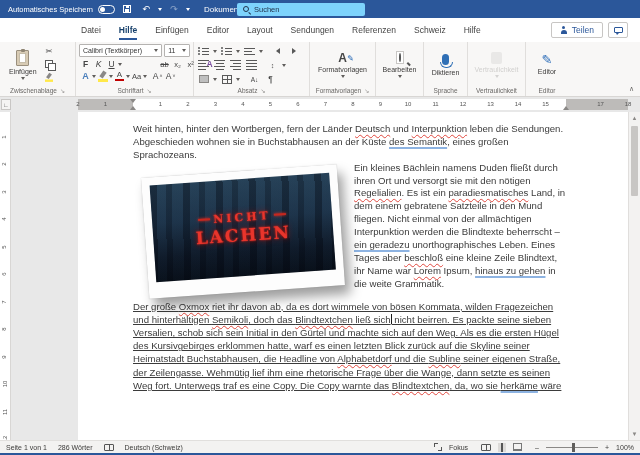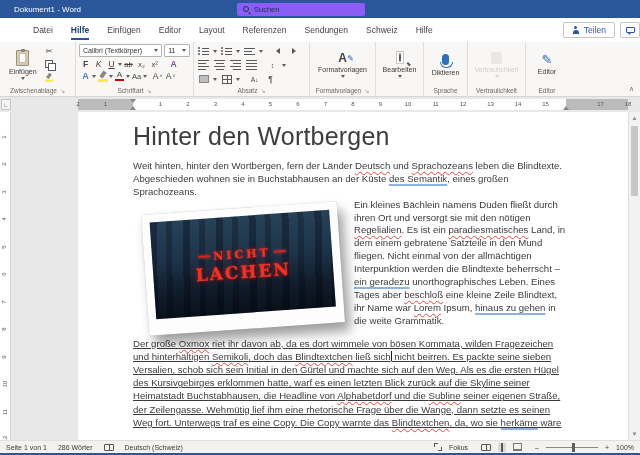--- a/index.html
+++ b/index.html
@@ -10,38 +10,38 @@
   .titlebar { position:absolute; top:0; left:0; right:0; height:18px; background:#2b579a; display:flex; align-items:center; color:#fff; font-size:7.5px; }
   .tb-left { display:flex; align-items:center; gap:5px; padding-left:8px; }
   .toggle { width:17px; height:9px; border:1px solid #fff; border-radius:5px; position:relative; }
   .toggle .knob { position:absolute; left:1px; top:1px; width:5px; height:5px; border-radius:50%; background:#fff; }
   .tb-icon { width:14px; height:14px; display:inline-flex; align-items:center; justify-content:center; font-size:9px; color:#fff; }
   .floppy { width:8px; height:8px; border:1px solid #fff; position:relative; }
   .floppy:before { content:""; position:absolute; top:0; left:2px; width:3px; height:2px; background:#fff; }
   .floppy:after { content:""; position:absolute; bottom:0; left:1px; width:4px; height:3px; background:#fff; }
   .disabled { opacity:.45; }
   .tb-title { margin-left:14px; font-size:8px; white-space:nowrap; }
-  .searchbox { position:absolute; left:237px; top:2.5px; width:128px; height:13px; background:#8b5cf6; border-radius:2px; display:flex; align-items:center; gap:5px; padding:0 6px; color:#20334d; }
+  .searchbox { position:absolute; left:237px; top:2.5px; width:128px; height:13px; background:#7dd3fc; border-radius:2px; display:flex; align-items:center; gap:5px; padding:0 6px; color:#20334d; }
   .mag { width:6px; height:6px; border:1px solid #20334d; border-radius:50%; position:relative; flex:none; }
   .mag:after { content:""; position:absolute; left:5px; top:5px; width:3px; height:1px; background:#20334d; transform:rotate(45deg); transform-origin:0 0; }
   .tb-right { position:absolute; right:0; top:0; height:18px; display:flex; align-items:center; gap:7px; padding-right:4px; }
   .avatar { width:12px; height:12px; border-radius:50%; background:#a4373a; color:#fff; font-size:5px; display:flex; align-items:center; justify-content:center; font-weight:bold; }
   .winbtn { width:18px; height:18px; display:flex; align-items:center; justify-content:center; font-size:9px; }
   .maxbox { width:7px; height:7px; border:1px solid #fff; }
   .ribopts { width:10px; height:8px; border:1px solid #fff; position:relative; }
   .ribopts:after { content:""; position:absolute; left:3px; top:4px; border-left:2px solid transparent; border-right:2px solid transparent; border-top:2.5px solid #fff; }
   .ddw { border-left:2.5px solid transparent; border-right:2.5px solid transparent; border-top:3px solid #fff; display:inline-block; }
 
   
   .menubar { position:absolute; top:18px; left:0; right:0; height:24px; background:#fff; display:flex; align-items:center; font-size:8.5px; color:#444; }
-  .tabs { display:flex; height:100%; align-items:center; padding-left:24px; }
+  .tabs { display:flex; height:100%; align-items:center; padding-left:24px;margin-left:48px; }
   .tab { padding:0 9px; height:100%; display:flex; align-items:center; position:relative; white-space:nowrap; }
   .tab.active { color:#17406b; font-weight:bold; }
   .tab.active:after { content:""; position:absolute; left:9px; right:9px; bottom:2px; height:2px; background:#2b579a; }
-  .menu-right { margin-left:auto; display:flex; align-items:center; gap:5px; padding-right:0; }
+  .menu-right { margin-left:auto; display:flex; align-items:center; gap:5px; padding-right:12px; }
   .share-btn { display:flex; align-items:center; gap:4px; border:1px solid #c8c6c4; border-radius:2px; padding:2px 8px; color:#2b579a; background:#fff; }
   .person { width:8px; height:8px; position:relative; }
   .person:before { content:""; position:absolute; left:2.5px; top:0; width:3px; height:3px; border-radius:50%; background:#2b579a; }
   .person:after { content:""; position:absolute; left:1px; top:3.5px; width:6px; height:4px; border-radius:3px 3px 0 0; background:#2b579a; }
   .comment-btn { border:1px solid #c8c6c4; border-radius:2px; width:20px; height:16px; display:flex; align-items:center; justify-content:center; background:#fff; }
   .bubble { width:9px; height:6px; border:1px solid #2b579a; border-radius:1px; position:relative; }
   .bubble:after { content:""; position:absolute; left:1px; bottom:-3px; border-left:1px solid transparent; border-right:2px solid transparent; border-top:2.5px solid #2b579a; }
 
   
   .ribbon { position:absolute; top:42px; left:0; right:0; height:55px; background:#f8f7f6; border-bottom:1px solid #d8d6d4; display:flex; font-size:7px; }
@@ -66,21 +66,21 @@
   .bars.ar i:nth-child(2n) { width:8px; margin-left:auto; }
   .bars.dots i { position:relative; margin-left:4px; }
   .bars.dots i:before { content:""; position:absolute; left:-4px; top:-1px; width:2px; height:2px; background:#595959; border-radius:50%; }
   .tri-l { border-top:3px solid transparent; border-bottom:3px solid transparent; border-right:4px solid #595959; }
   .tri-r { border-top:3px solid transparent; border-bottom:3px solid transparent; border-left:4px solid #595959; }
   .shade-ic { width:10px; height:8px; background:#bfbfbf; border:1px solid #8a8886; }
   .border-ic { width:10px; height:9px; border:1px solid #595959; position:relative; }
   .border-ic:before { content:""; position:absolute; left:4px; top:0; bottom:0; width:1px; background:#595959; }
   .border-ic:after { content:""; position:absolute; top:3.5px; left:0; right:0; height:1px; background:#595959; }
   .u-line { text-decoration:underline; }
-  .strike { text-decoration:line-through; }
+  .strike { text-decoration:line-through;margin-left:36px; }
   .hl-ic { position:relative; width:10px; height:11px; }
   .hl-ic:before { content:""; position:absolute; left:3px; top:0; width:4px; height:7px; background:#8a8886; transform:rotate(35deg); }
   .hl-ic:after { content:""; position:absolute; left:0; bottom:0; width:10px; height:3px; background:#ffe84a; }
   .fc-ic { display:flex; flex-direction:column; align-items:center; font-size:8px; line-height:7px; color:#444; }
   .fc-ic b { width:9px; height:2.5px; background:#c00000; display:block; margin-top:1px; }
   .effects { color:#4a7ebb; font-weight:bold; font-size:9px; }
   .sup4 { font-size:5px; vertical-align:super; }
   .magbig { width:9px; height:9px; border:1.5px solid #555; border-radius:50%; position:relative; }
   .magbig:after { content:""; position:absolute; left:8px; top:8px; width:4px; height:1.5px; background:#555; transform:rotate(45deg); transform-origin:0 0; }
   .boxed { border:1px solid #c8c6c4; background:#fff; padding:2px; }
@@ -144,36 +144,49 @@
   .focus-ic:before { content:""; position:absolute; left:0; top:0; width:3px; height:3px; border-left:1px solid #555; border-top:1px solid #555; }
   .focus-ic:after { content:""; position:absolute; right:0; bottom:0; width:3px; height:3px; border-right:1px solid #555; border-bottom:1px solid #555; }
   .zoomtrack { width:52px; height:1px; background:#8a8886; position:relative; }
   .zoomthumb { position:absolute; left:26px; top:-4px; width:3px; height:9px; background:#605e5c; }
   .bluestrip { position:absolute; bottom:0; left:0; right:0; height:2px; background:#2b579a; }
 </style>
 </head>
 <body>
 
 <div class="titlebar">
+  <div class="tb-left">
+    <span>Automatisches Speichern</span>
+    <span class="toggle">
+        <span class="knob"></span>
+      </span>
+    <span class="tb-icon">
+        <span class="floppy"></span>
+      </span>
+    <span class="tb-icon">↶</span>
+    <span class="ddw"></span>
+    <span class="tb-icon disabled">↷</span>
+    <span class="ddw"></span>
+  </div>
   <span class="tb-title">Dokument1 - Word</span>
   <div class="searchbox">
     <span class="mag"></span>
     <span>Suchen</span>
   </div>
 </div>
 
 <div class="menubar">
   <div class="tabs">
     <span class="tab">Datei</span>
     <span class="tab active">Hilfe</span>
     <span class="tab">Einfügen</span>
     <span class="tab">Editor</span>
     <span class="tab">Layout</span>
+    <span class="tab">Sendungen</span>
     <span class="tab">Referenzen</span>
-    <span class="tab">Sendungen</span>
     <span class="tab">Schweiz</span>
     <span class="tab">Hilfe</span>
   </div>
   <div class="menu-right">
     <span class="share-btn">
       <span class="person"></span>
       <span>Teilen</span>
     </span>
     <span class="comment-btn">
         <span class="bubble"></span>
@@ -460,22 +473,21 @@
         <span class="vr-num" style="top: 214px;">8</span>
         <span class="vr-num" style="top: 241.5px;">9</span>
         <span class="vr-num" style="top: 269px;">10</span>
         <span class="vr-num" style="top: 296.5px;">11</span>
         <span class="vr-num" style="top: 324px;">12</span>
       </div>
     </div>
 
   <div class="page">
     <div class="doc">
-      <h1>Hinter den Wortbergen</h1>
-      <p><span>Weit hinten, hinter den Wortbergen, fern der Länder </span><span class="sp">Deutsch</span><span> und </span><span class="sp">Sprachozeans</span><span> leben die Blindtexte. Abgeschieden wohnen sie in Buchstabhausen an der Küste </span><span class="gr">des Semantik</span><span>, eines großen Sprachozeans.</span></p>
+      <p><span>Weit hinten, hinter den Wortbergen, fern der Länder </span><span class="sp">Deutsch</span><span> und </span><span class="sp">Interpunktion</span><span> leben die Sendungen. Abgeschieden wohnen sie in Buchstabhausen an der Küste </span><span class="gr">des Semantik</span><span>, eines großen Sprachozeans.</span></p>
 
       <div class="photo">
         <div class="photo-img">
           <span class="neon neon-1">NICHT</span>
           <span class="neon neon-2">LACHEN</span>
         </div>
       </div>
 
       <p class="side"><span>Ein kleines Bächlein namens Duden fließt durch ihren Ort und versorgt sie mit den nötigen </span><span class="sp">Regelialien</span><span>. Es ist ein </span><span class="sp">paradiesmatisches</span><span> Land, in dem einem gebratene Satzteile in den Mund fliegen. Nicht einmal von der allmächtigen Interpunktion werden die Blindtexte beherrscht – </span><span class="gr">ein geradezu</span><span> unorthographisches Leben. Eines Tages aber </span><span class="sp">beschloß</span><span> eine kleine Zeile Blindtext, ihr Name war </span><span class="sp">Lorem</span><span> Ipsum, </span><span class="gr">hinaus zu gehen</span><span> in die weite Grammatik.</span></p>
       <p class="body-p"><span>Der große </span><span class="sp">Oxmox</span><span> riet ihr davon ab, da es dort wimmele von bösen Kommata, wilden Fragezeichen und hinterhältigen </span><span class="sp">Semikoli</span><span>, doch das </span><span class="sp">Blindtextchen</span><span> ließ sich</span><span class="caret"></span><span> nicht beirren. Es packte seine sieben Versalien, schob sich sein Initial in den Gürtel und machte sich auf den Weg. Als es die ersten Hügel des Kursivgebirges erklommen hatte, warf es einen letzten Blick zurück auf die Skyline seiner Heimatstadt Buchstabhausen, die Headline von </span><span class="sp">Alphabetdorf</span><span> und die </span><span class="sp">Subline</span><span> seiner eigenen Straße, der Zeilengasse. Wehmütig lief ihm eine rhetorische Frage über die Wange, dann setzte es seinen Weg fort. Unterwegs traf es eine Copy. Die Copy warnte das </span><span class="sp">Blindtextchen</span><span>, da, wo sie </span><span class="gr">herkäme</span><span> wäre</span></p>

